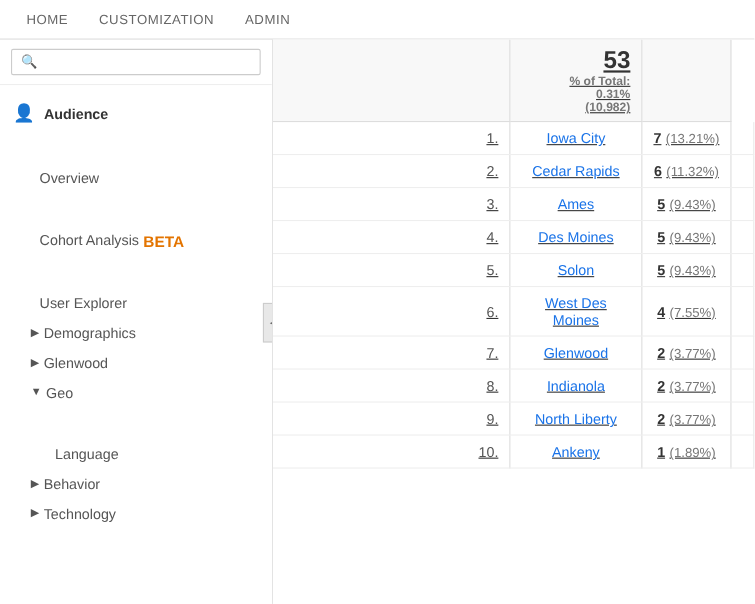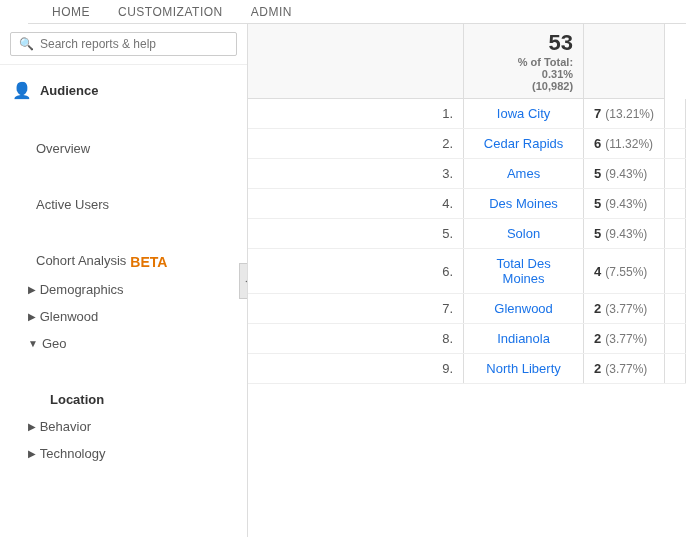--- a/index.html
+++ b/index.html
@@ -3,24 +3,23 @@
   <meta charset="utf-8">
   <style>
     * { margin: 0; padding: 0; box-sizing: border-box; }
     body { font-family: Arial, sans-serif; font-size: 13px; color: #333; background: #fff; width: 686px; height: 549px; overflow: hidden; }
 
     
     .top-nav {
       display: flex;
       align-items: center;
       border-bottom: 1px solid #ddd;
-      height: 24px;
+      height: 36px;
       padding: 0 10px;
       background: #fff;
-      margin-left: 28px;
     }
     .nav-item {
       padding: 0 14px;
       height: 36px;
       display: flex;
       align-items: center;
       font-size: 12px;
       color: #666;
       text-transform: uppercase;
       letter-spacing: 0.5px;
@@ -144,20 +143,21 @@
     
     .main-content {
       flex: 1;
       overflow-y: auto;
       background: #fff;
     }
 
     .data-table {
       width: 100%;
       border-collapse: collapse;
+      text-decoration: underline;
     }
     .data-table th {
       background: #f8f8f8;
       border-bottom: 1px solid #ddd;
       border-right: 1px solid #ddd;
       padding: 6px 10px;
       text-align: right;
       font-size: 12px;
       color: #555;
     }
@@ -186,21 +186,21 @@
       color: #555;
       width: 28px;
       text-align: right;
     }
     .data-table td.city-name {
       color: #1a73e8;
       cursor: pointer;
       text-align: center;
     }
     .data-table td.value-col {
-      text-align: left;
+      text-align: center;
       white-space: nowrap;
     }
     .val-bold { font-weight: bold; }
     .val-pct { color: #777; font-size: 12px; margin-left: 4px; }
 
     
     .partial-col {
       width: 20px;
       border-right: none;
     }
@@ -213,49 +213,48 @@
   <div class="nav-item">CUSTOMIZATION</div>
   <div class="nav-item">ADMIN</div>
 </div>
 
 <div class="layout">
 
   <div class="sidebar">
     <div class="search-box">
       <div class="search-input-wrapper">
         <span class="search-icon-inner">🔍</span>
-        <input class="search-input" type="text" placeholder="Search reports &amp; help" style="">
       </div>
     </div>
 
     <div class="sidebar-section">
       <div class="audience-header">
         <span class="audience-icon">👤</span>
         <span>Audience</span>
       </div>
 
       <div class="sidebar-item">Overview</div>
-      <div class="sidebar-item">Active Users</div>
       <div class="sidebar-item">
         <span>Cohort Analysis</span><span class="beta-badge">BETA</span>
       </div>
+      <div class="sidebar-item">User Explorer</div>
 
       <div class="sidebar-group-header">
         <span class="triangle">▶</span>
         <span>Demographics</span>
       </div>
       <div class="sidebar-group-header">
         <span class="triangle">▶</span>
         <span>Glenwood</span>
       </div>
       <div class="sidebar-group-header">
         <span class="triangle">▼</span>
         <span>Geo</span>
       </div>
-      <div class="sidebar-item geo-sub bold" style="font-weight:bold;color:#333;">Location</div>
+      <div class="sidebar-item geo-sub">Language</div>
 
       <div class="sidebar-group-header">
         <span class="triangle">▶</span>
         <span>Behavior</span>
       </div>
       <div class="sidebar-group-header">
         <span class="triangle">▶</span>
         <span>Technology</span>
       </div>
     </div>
@@ -303,38 +302,44 @@
             <td class="partial-col"></td>
           </tr>
           <tr>
             <td class="rank">5.</td>
             <td class="city-name">Solon</td>
             <td class="value-col"><span class="val-bold">5</span><span class="val-pct">(9.43%)</span></td>
             <td class="partial-col"></td>
           </tr>
           <tr>
             <td class="rank">6.</td>
-            <td class="city-name">Total Des Moines</td>
+            <td class="city-name">West Des Moines</td>
             <td class="value-col"><span class="val-bold">4</span><span class="val-pct">(7.55%)</span></td>
             <td class="partial-col"></td>
           </tr>
           <tr>
             <td class="rank">7.</td>
             <td class="city-name">Glenwood</td>
             <td class="value-col"><span class="val-bold">2</span><span class="val-pct">(3.77%)</span></td>
             <td class="partial-col"></td>
           </tr>
           <tr>
             <td class="rank">8.</td>
             <td class="city-name">Indianola</td>
             <td class="value-col"><span class="val-bold">2</span><span class="val-pct">(3.77%)</span></td>
             <td class="partial-col"></td>
           </tr>
           <tr>
             <td class="rank">9.</td>
             <td class="city-name">North Liberty</td>
             <td class="value-col"><span class="val-bold">2</span><span class="val-pct">(3.77%)</span></td>
+            <td class="partial-col"></td>
+          </tr>
+          <tr>
+            <td class="rank">10.</td>
+            <td class="city-name">Ankeny</td>
+            <td class="value-col"><span class="val-bold">1</span><span class="val-pct">(1.89%)</span></td>
             <td class="partial-col"></td>
           </tr>
         </tbody>
     </table>
   </div>
 </div>
 
 </body></html>

